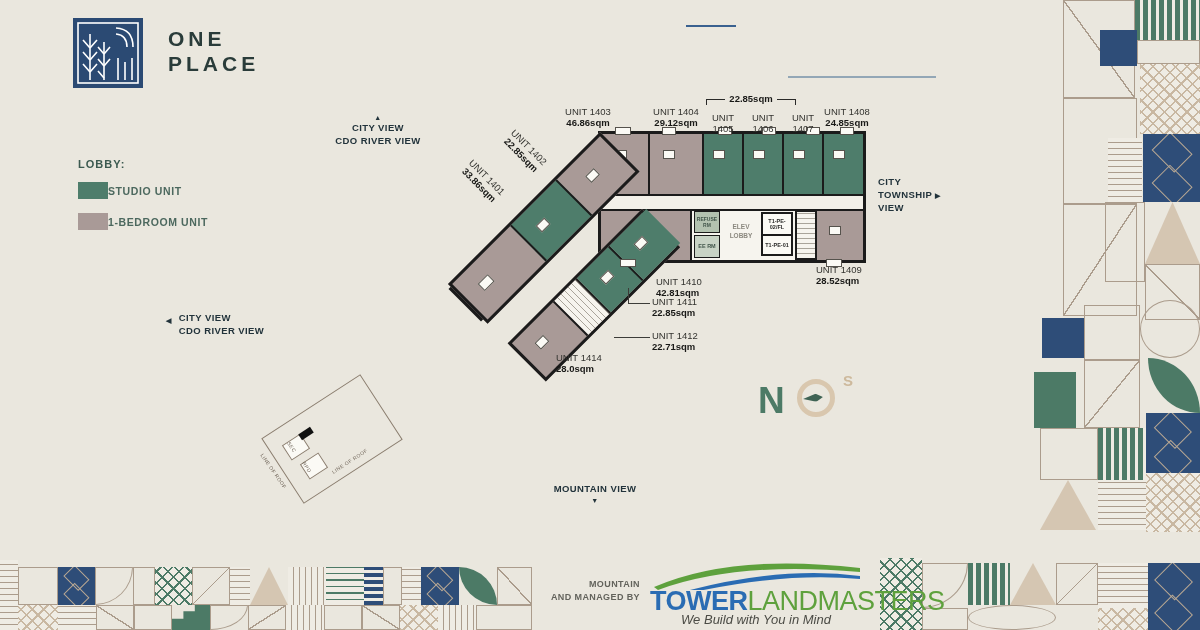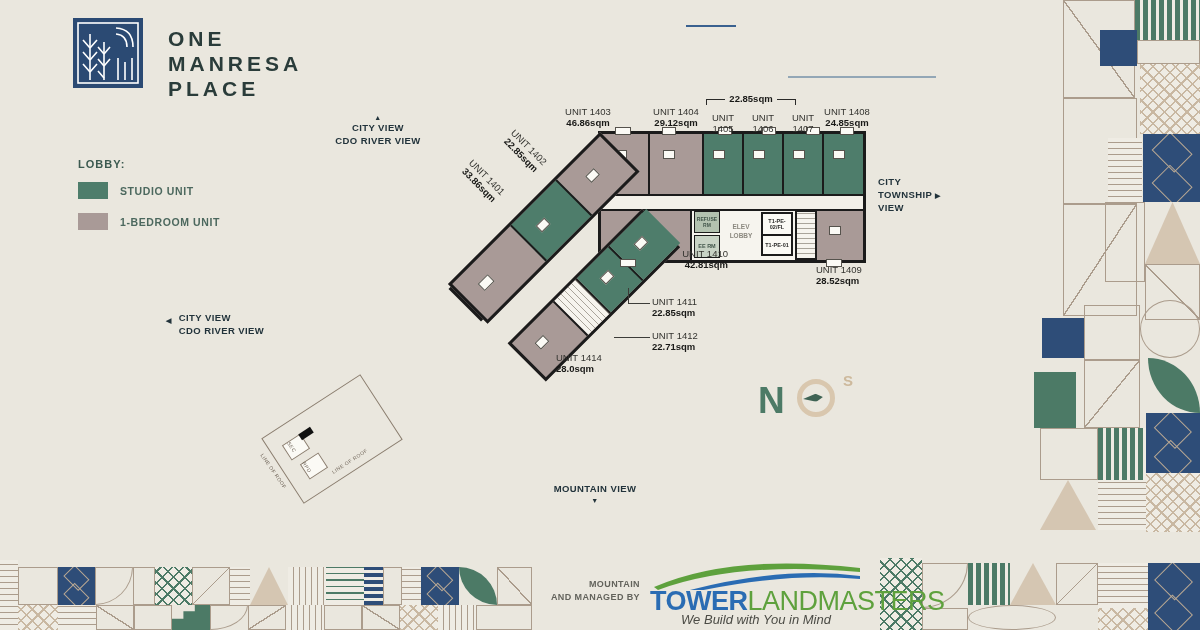--- a/index.html
+++ b/index.html
@@ -19,21 +19,21 @@
 
   
   .gmc{position:absolute;left:1113px;top:15px;width:66px;height:66px;border-radius:50%;
     background:radial-gradient(circle at 38% 30%, #ffffff 0%, #eceef4 35%, #a9abbe 100%);
     border:7px solid #2228d0;box-shadow:0 0 0 3px #d2d2d2, inset 0 0 6px rgba(0,0,0,.35);
     display:flex;align-items:center;justify-content:center;z-index:20}
   .gmc span{font-family:"Liberation Serif",serif;font-style:italic;font-weight:bold;font-size:20px;color:#101010}
 
   
   .legend-title{position:absolute;left:78px;top:158px;font-size:11px;font-weight:bold;color:#3c5a50;letter-spacing:1px}
-  .legend-row{position:absolute;left:78px;display:flex;align-items:center;gap:12px}
+  .legend-row{position:absolute;left:78px;display:flex;align-items:center;gap:0}
   .swatch{width:30px;height:17px}
   .legend-label{font-size:10.5px;font-weight:bold;color:#4c685e;letter-spacing:.6px}
 
   
   .viewlbl{position:absolute;font-size:9.5px;font-weight:bold;color:#22333b;letter-spacing:.4px;line-height:1.35}
   .arrow{font-size:7px;color:#22333b}
 
   
   .bar{position:absolute;left:598px;top:131px;width:268px;height:132px;box-sizing:border-box;
     border:3px solid #1b1b1b;background:#f3f0e9;z-index:1}
@@ -205,21 +205,20 @@
         <path d="M31,62 V24"></path>
         <path d="M31,36 L25,29 M31,36 L37,29 M31,48 L25,41 M31,48 L37,41 M31,60 L25,53"></path>
         <path d="M43,10 q17,1 17,19"></path>
         <path d="M43,16 q11,1 11,13"></path>
         <path d="M45,40 V62 M52,44 V62 M59,40 V62"></path>
       </g>
     </svg>
   </div>
   <div class="brand-text">
     <div>ONE</div>
-    <div>MANRESA</div>
     <div>PLACE</div>
   </div>
 
   <div class="kicker-line"></div>
   <div class="floor-underline"></div>
 
 
   <div class="legend-title">LOBBY:</div>
   <div class="legend-row" style="top:182px">
     <div class="swatch" style="background: rgb(78, 125, 107);"></div>
@@ -348,21 +347,21 @@
       <div class="l2">24.85sqm</div>
   </div>
   <div class="ulabel" style="left:482px;top:140px;width:86px;transform:rotate(45deg)">
     <div class="l1">UNIT 1402</div>
       <div class="l2">22.85sqm</div>
   </div>
   <div class="ulabel" style="left:440px;top:170px;width:86px;transform:rotate(45deg)">
     <div class="l1">UNIT 1401</div>
       <div class="l2">33.86sqm</div>
   </div>
-  <div class="ulabel" style="left:656px;top:248px;width:72px;text-align:right">
+  <div class="ulabel" style="left:656px;top:276px;width:72px;text-align:left">
     <div class="l1">UNIT 1410</div>
       <div class="l2">42.81sqm</div>
   </div>
   <div class="ulabel" style="left:816px;top:264px;width:72px;text-align:left">
     <div class="l1">UNIT 1409</div>
       <div class="l2">28.52sqm</div>
   </div>
   <div class="ulabel" style="left:652px;top:296px;width:72px;text-align:left">
     <div class="l1">UNIT 1411</div>
       <div class="l2">22.85sqm</div>

